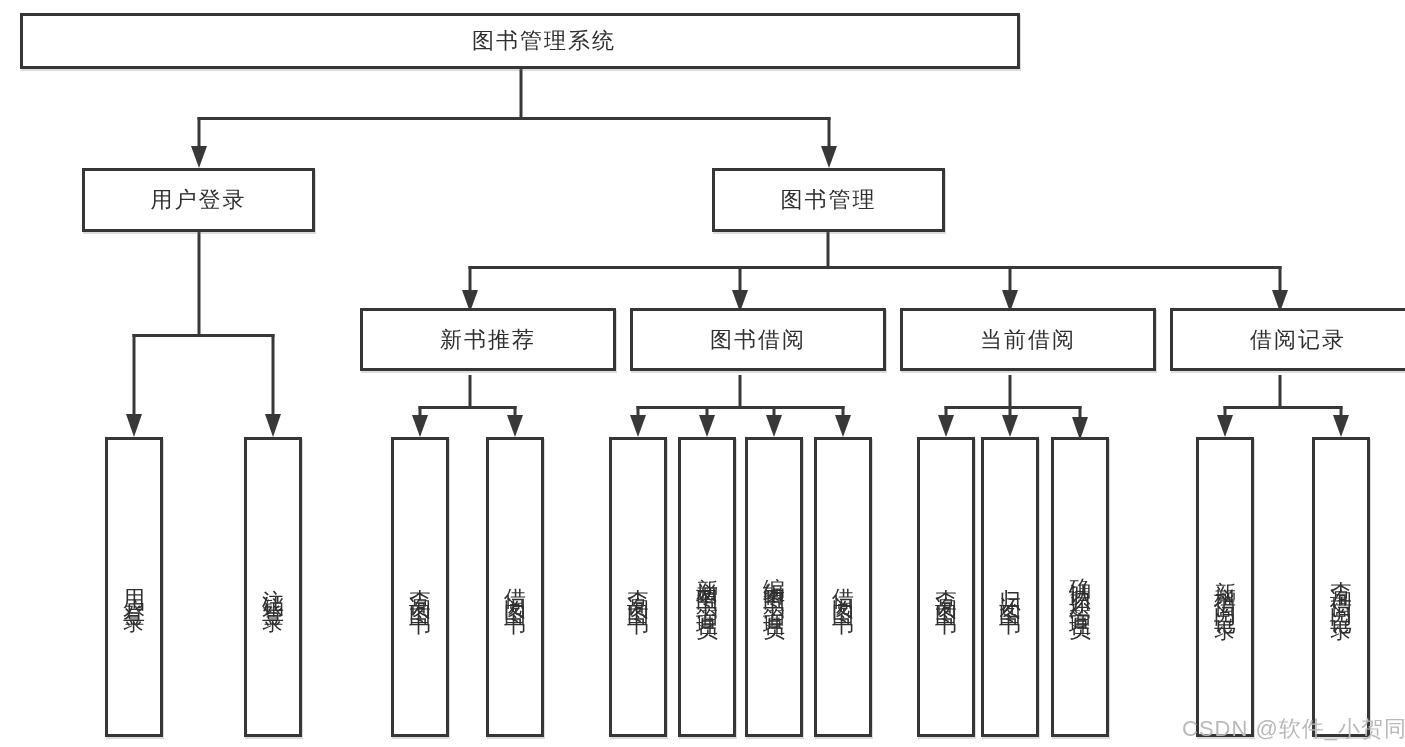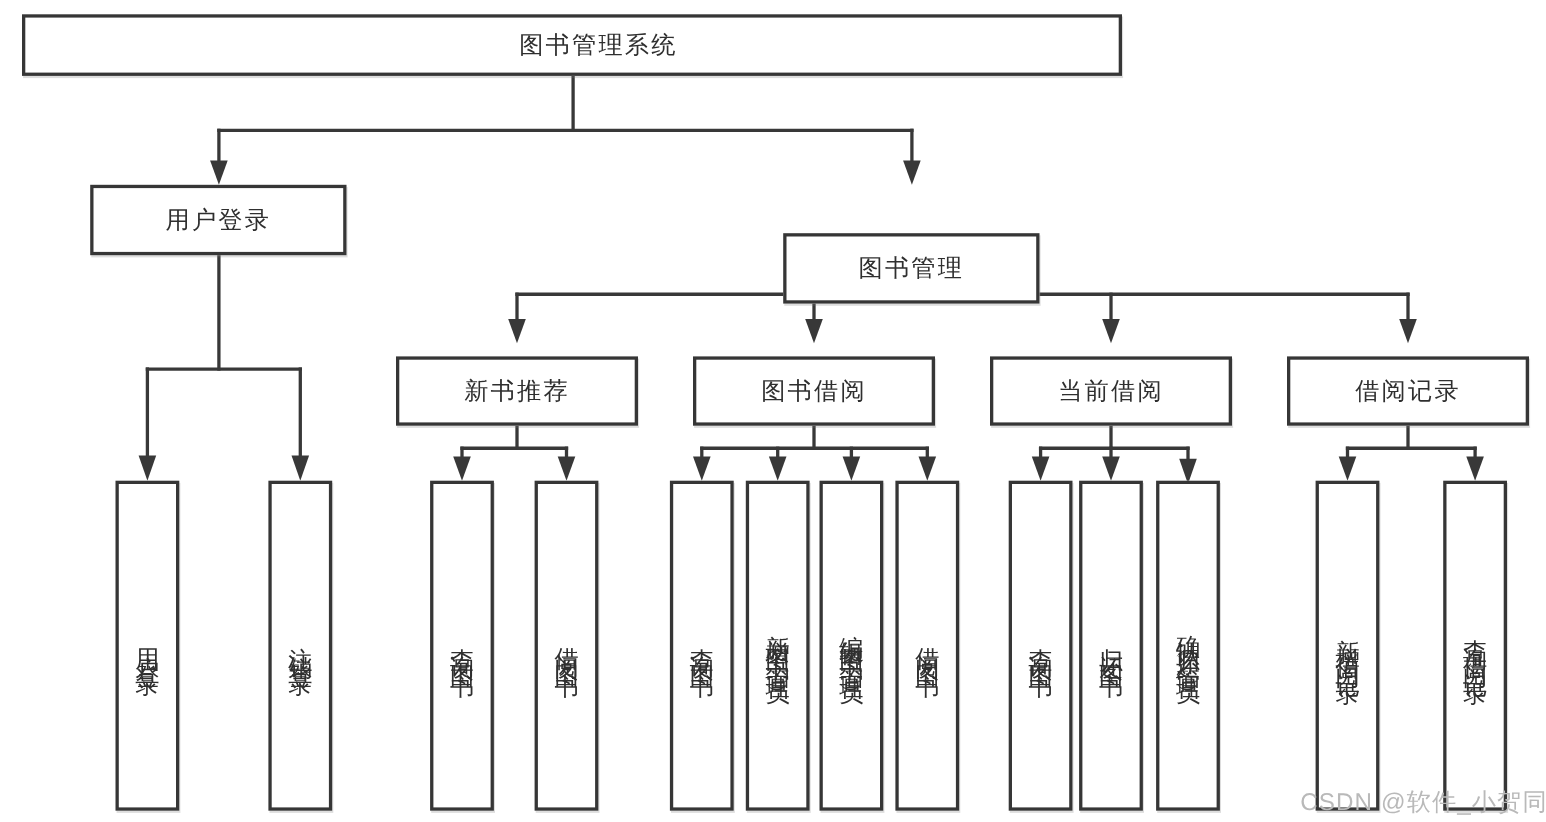--- a/index.html
+++ b/index.html
@@ -12,22 +12,22 @@
     position:absolute; background:#ffffff;
     border:3px solid #363636; box-sizing:border-box;
     display:flex; align-items:center; justify-content:center;
     box-shadow:1px 2px 0 rgba(120,120,120,0.25);
     z-index:2;
   }
   .hlabel { font-size:22px; letter-spacing:2px; white-space:nowrap; }
   .root-box   { left:20px;  top:13px;  width:1000px; height:56px;padding-left:48px; }
   .l1-box     { top:168px; width:233px; height:64px; }
   .l1-user    { left:82px; }
-  .l1-book    { left:712px;margin-top:44px; }
-  .l2-box     { top:324px; width:220px; height:63px; }
+  .l1-book    { left:712px; }
+  .l2-box     { top:308px; width:256px; height:63px; }
   .l2-0 { left:360px; }
   .l2-1 { left:630px; }
   .l2-2 { left:900px; }
   .l2-3 { left:1170px; }
   .leaf { top:437px; width:58px; height:300px; }
   .leaf-0  { left:105px; }
   .leaf-1  { left:244px; }
   .leaf-2  { left:391px; }
   .leaf-3  { left:486px; }
   .leaf-4  { left:609px; }

